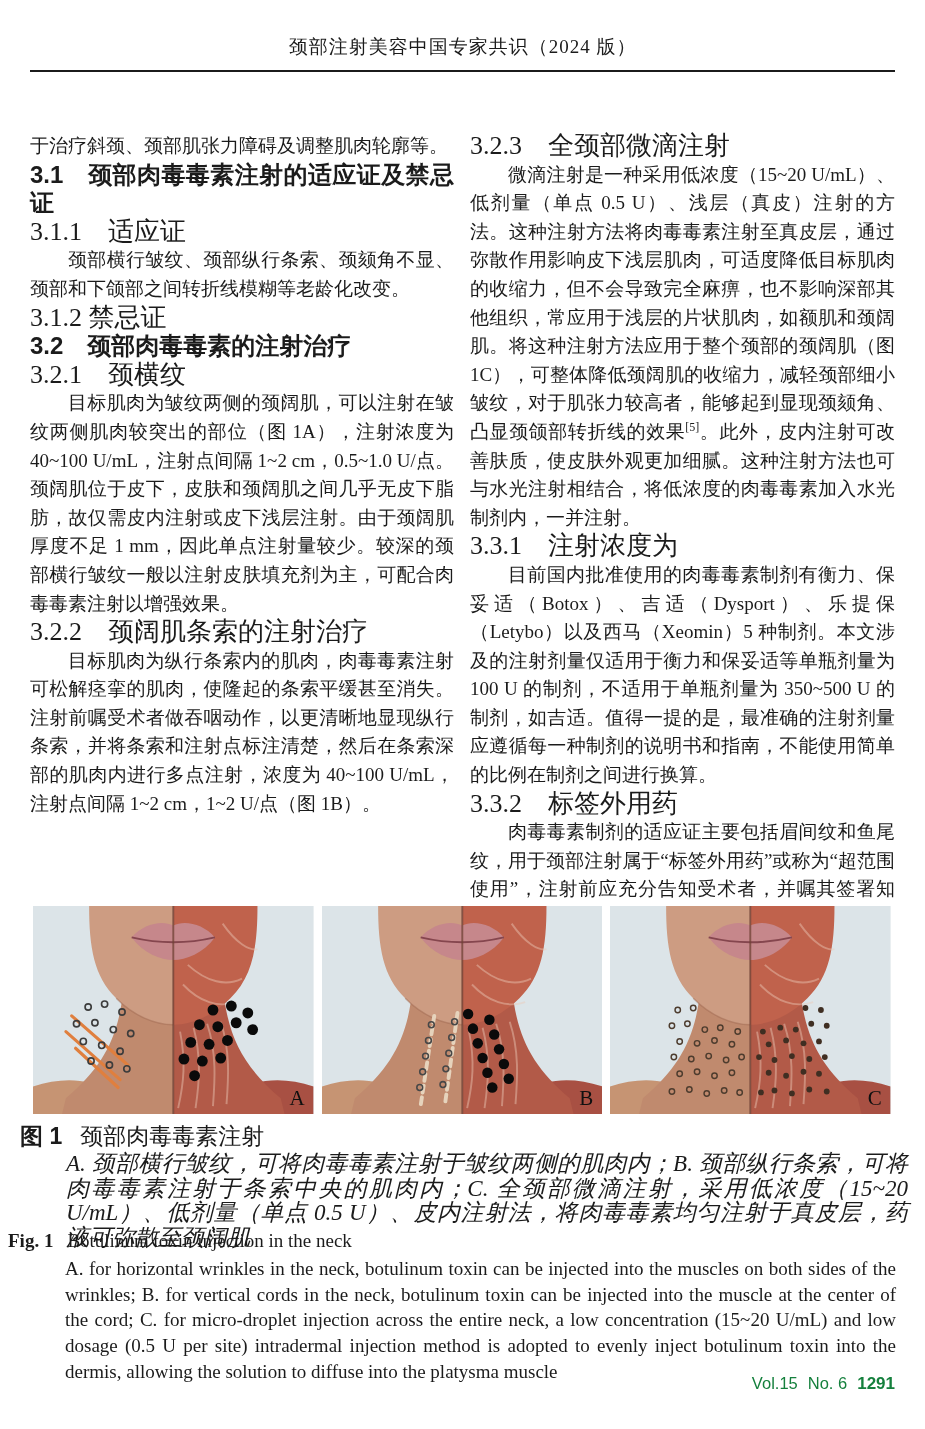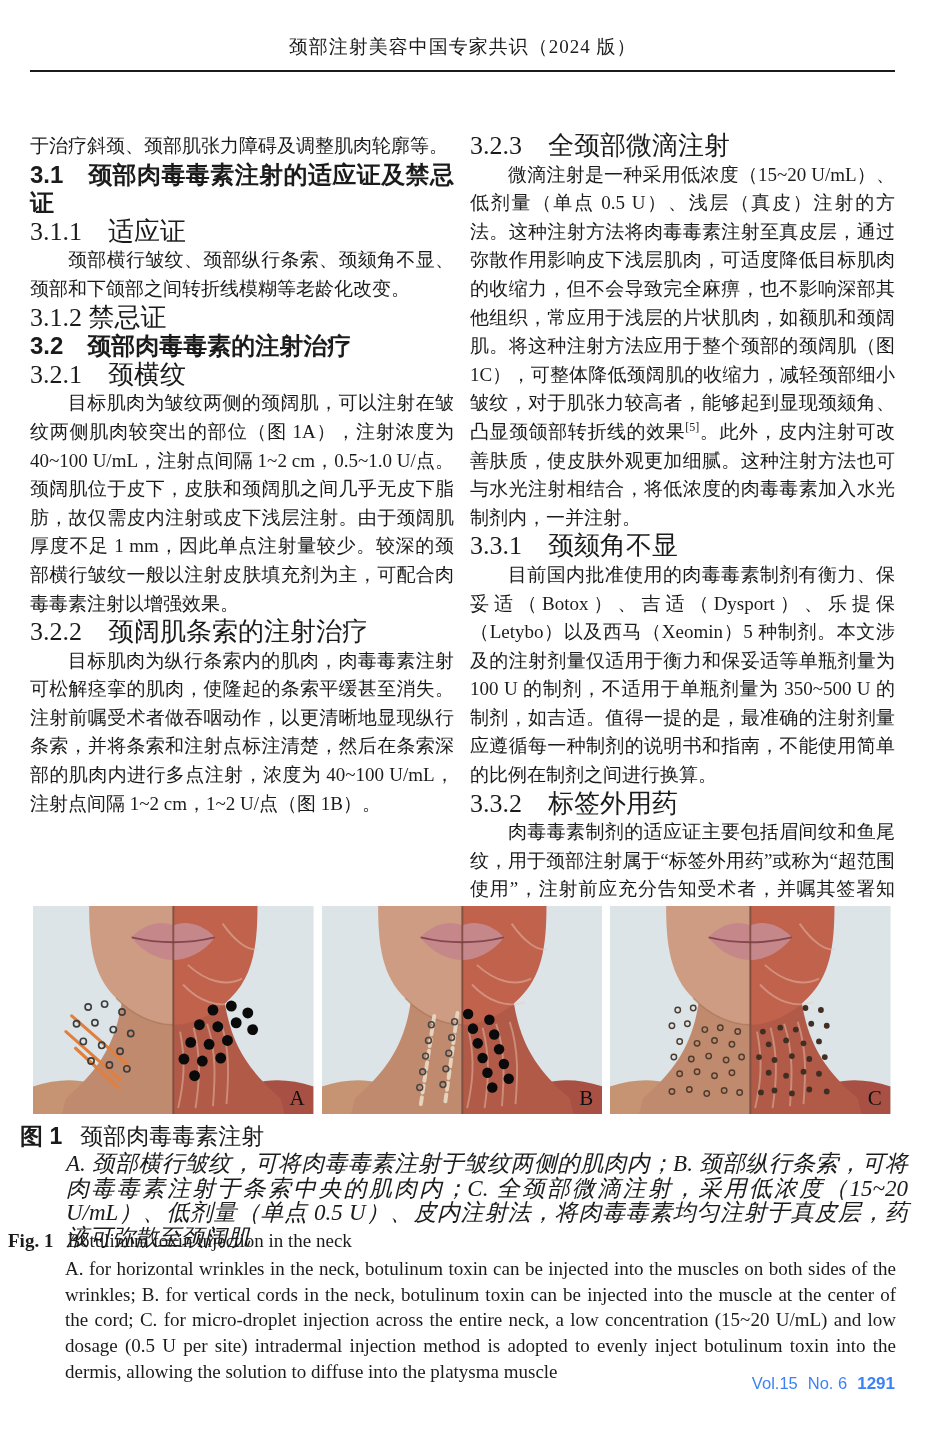--- a/index.html
+++ b/index.html
@@ -40,21 +40,21 @@
   .cap-zh .ttl{margin-left:18px;}
   .cap-zh .body{padding-left:46px;text-align:justify;margin-top:2px;font-style:italic;}
 
   .cap-en{position:absolute;top:1228px;left:8px;width:888px;font-size:19px;line-height:25.8px;}
   .cap-en .lab{font-weight:700;}
   .cap-en .ttl{margin-left:14px;}
   .cap-en .body{padding-left:57px;text-align:justify;margin-top:2px;}
 
   
   .footer{position:absolute;top:1374px;right:30px;font-size:16.5px;
-    font-family:"Liberation Sans","DejaVu Sans",sans-serif;color:#3b82f6;}
+    font-family:"Liberation Sans","DejaVu Sans",sans-serif;color:#15803d;}
   .footer .sp{display:inline-block;width:10px;}
   .footer .pg{font-weight:700;margin-left:10px;font-size:17px;}
 </style>
 </head>
 <body>
 
 <div class="page">
 
   <div class="running-head">颈部注射美容中国专家共识（2024 版）</div>
   <div class="head-rule"></div>
@@ -68,21 +68,21 @@
     <div class="h2">3.2　颈部肉毒毒素的注射治疗</div>
     <div class="h3">3.2.1　颈横纹</div>
     <p>目标肌肉为皱纹两侧的颈阔肌，可以注射在皱纹两侧肌肉较突出的部位（图 1A），注射浓度为 40~100 U/mL，注射点间隔 1~2 cm，0.5~1.0 U/点。颈阔肌位于皮下，皮肤和颈阔肌之间几乎无皮下脂肪，故仅需皮内注射或皮下浅层注射。由于颈阔肌厚度不足 1 mm，因此单点注射量较少。较深的颈部横行皱纹一般以注射皮肤填充剂为主，可配合肉毒毒素注射以增强效果。</p>
     <div class="h3">3.2.2　颈阔肌条索的注射治疗</div>
     <p>目标肌肉为纵行条索内的肌肉，肉毒毒素注射可松解痉挛的肌肉，使隆起的条索平缓甚至消失。注射前嘱受术者做吞咽动作，以更清晰地显现纵行条索，并将条索和注射点标注清楚，然后在条索深部的肌肉内进行多点注射，浓度为 40~100 U/mL，注射点间隔 1~2 cm，1~2 U/点（图 1B）。</p>
   </div>
 
   <div class="col col-right">
     <div class="h3">3.2.3　全颈部微滴注射</div>
     <p><span>微滴注射是一种采用低浓度（15~20 U/mL）、低剂量（单点 0.5 U）、浅层（真皮）注射的方法。这种注射方法将肉毒毒素注射至真皮层，通过弥散作用影响皮下浅层肌肉，可适度降低目标肌肉的收缩力，但不会导致完全麻痹，也不影响深部其他组织，常应用于浅层的片状肌肉，如额肌和颈阔肌。将这种注射方法应用于整个颈部的颈阔肌（图 1C），可整体降低颈阔肌的收缩力，减轻颈部细小皱纹，对于肌张力较高者，能够起到显现颈颏角、凸显颈颌部转折线的效果</span><sup class="ref">[5]</sup><span>。此外，皮内注射可改善肤质，使皮肤外观更加细腻。这种注射方法也可与水光注射相结合，将低浓度的肉毒毒素加入水光制剂内，一并注射。</span></p>
-    <div class="h3">3.3.1　颈颏角不显</div>
+    <div class="h3">3.3.1　注射浓度为</div>
     <p>目前国内批准使用的肉毒毒素制剂有衡力、保妥适（Botox）、吉适（Dysport）、乐提保（Letybo）以及西马（Xeomin）5 种制剂。本文涉及的注射剂量仅适用于衡力和保妥适等单瓶剂量为 100 U 的制剂，不适用于单瓶剂量为 350~500 U 的制剂，如吉适。值得一提的是，最准确的注射剂量应遵循每一种制剂的说明书和指南，不能使用简单的比例在制剂之间进行换算。</p>
     <div class="h3">3.3.2　标签外用药</div>
     <p>肉毒毒素制剂的适应证主要包括眉间纹和鱼尾纹，用于颈部注射属于“标签外用药”或称为“超范围使用”，注射前应充分告知受术者，并嘱其签署知情同意书。</p>
   </div>
 
   <svg width="0" height="0" style="position:absolute" aria-hidden="true">
     <defs>
       <clipPath id="clipL">
           <rect x="0" y="0" width="145" height="212"></rect>
         </clipPath>

